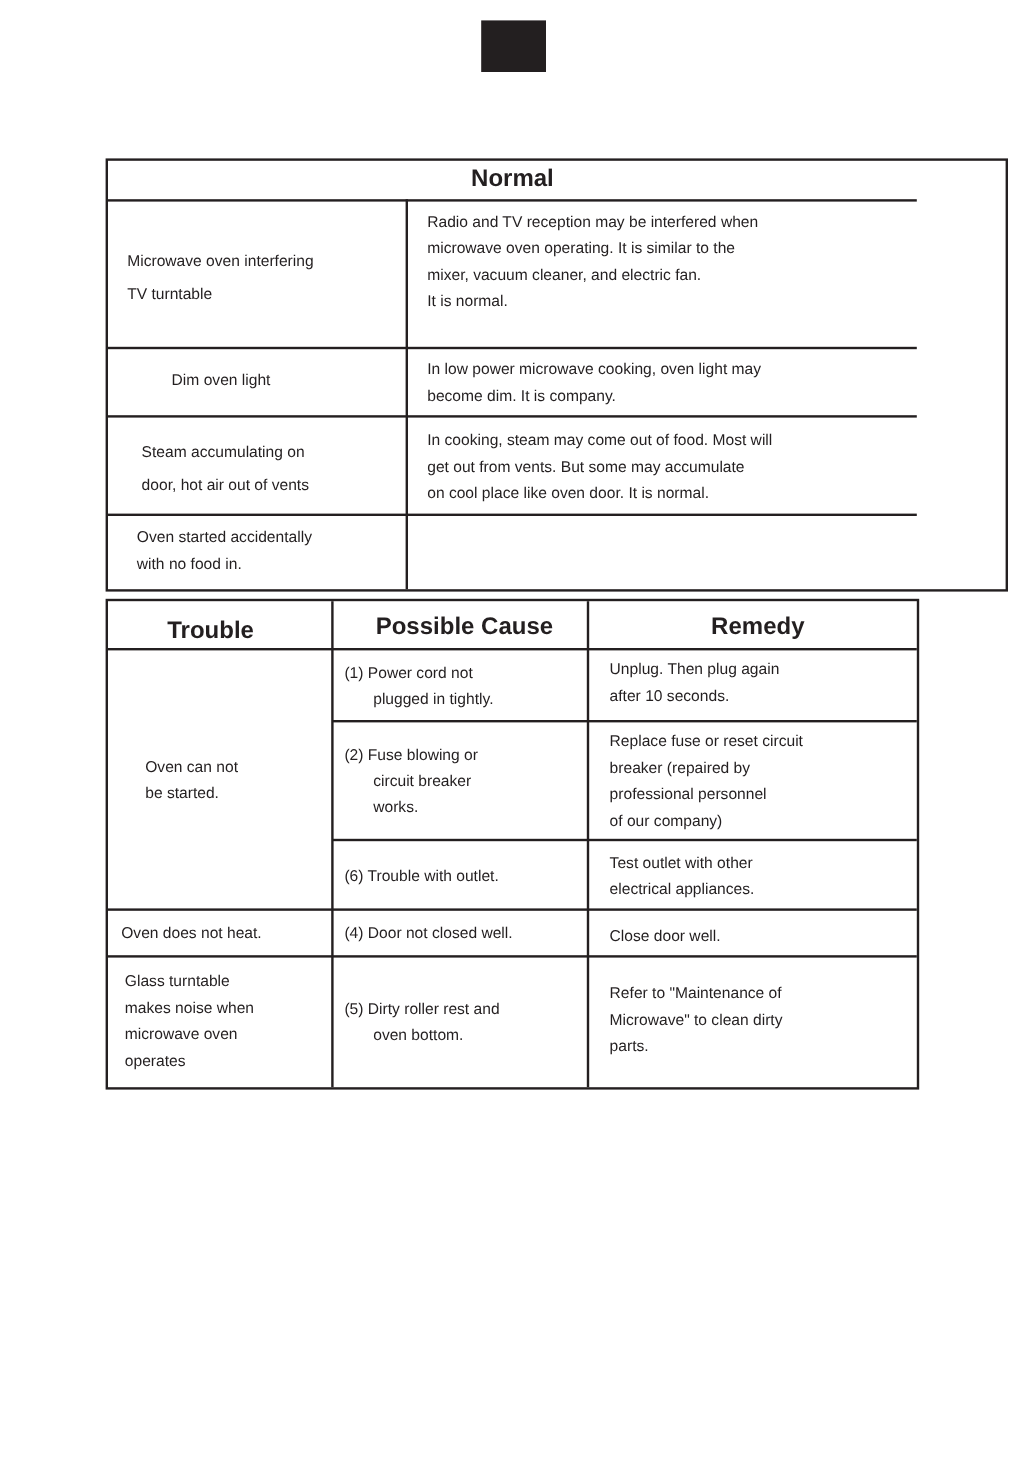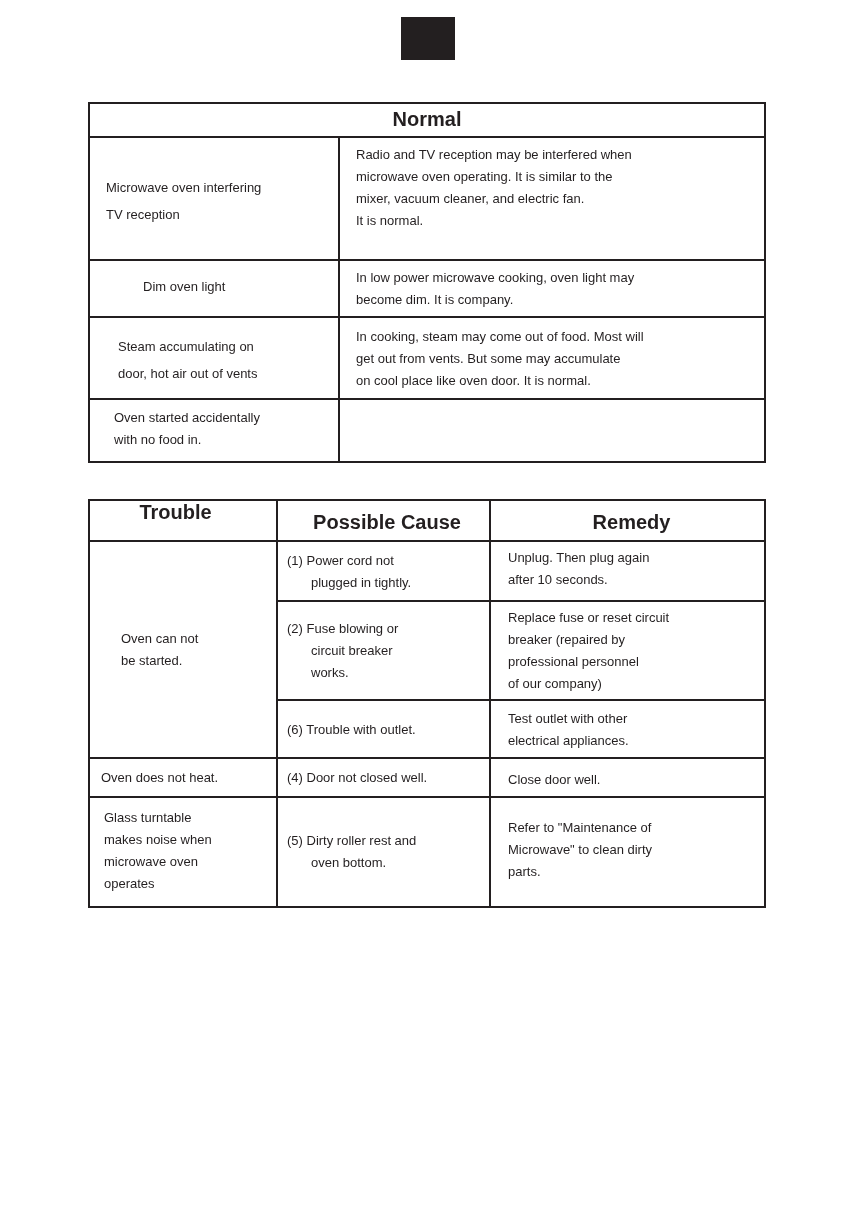--- a/index.html
+++ b/index.html
@@ -12,31 +12,31 @@
   .vline { position: absolute; width: 2px; background: #231f20; }
   .head { font-weight: bold; font-size: 20px; text-align: center; }
   .ind { padding-left: 24px; display: block; }
   .line { display: block; white-space: nowrap; }
 </style>
 </head>
 <body>
 
 <div class="page-tab"></div>
 
-<div class="tbl" style="left:88px;top:102px;width:678px;height:361px;">
+<div class="tbl" style="left:88px;top:132px;width:752px;height:361px;">
   <div class="cell head" style="left:0;top:4px;width:674px;">Normal</div>
   <div class="hline" style="left:0;top:32px;width:674px;"></div>
   <div class="vline" style="left:248px;top:32px;height:325px;"></div>
   <div class="hline" style="left:0;top:155px;width:674px;"></div>
   <div class="hline" style="left:0;top:212px;width:674px;"></div>
   <div class="hline" style="left:0;top:294px;width:674px;"></div>
 
   <div class="cell" style="left:16px;top:70px;line-height:27px;">
     <span class="line">Microwave oven interfering</span>
-    <span class="line">TV reception</span>
+    <span class="line">TV turntable</span>
   </div>
   <div class="cell" style="left:266px;top:40px;">
     <span class="line">Radio and TV reception may be interfered when</span>
     <span class="line">microwave oven operating. It is similar to the</span>
     <span class="line">mixer, vacuum cleaner, and electric fan.</span>
     <span class="line">It is normal.</span>
   </div>
 
   <div class="cell" style="left:53px;top:172px;">
     <span class="line">Dim oven light</span>
@@ -56,21 +56,21 @@
     <span class="line">on cool place like oven door. It is normal.</span>
   </div>
 
   <div class="cell" style="left:24px;top:303px;">
     <span class="line">Oven started accidentally</span>
     <span class="line">with no food in.</span>
   </div>
 </div>
 
 <div class="tbl" style="left:88px;top:499px;width:678px;height:409px;">
-  <div class="cell head" style="left:0;top:0;width:171px;">Trouble</div>
+  <div class="cell head" style="left:0;top:14px;width:171px;">Trouble</div>
   <div class="cell head" style="left:187px;top:10px;width:220px;">Possible Cause</div>
   <div class="cell head" style="left:400px;top:10px;width:283px;">Remedy</div>
 
   <div class="hline" style="left:0;top:39px;width:674px;"></div>
   <div class="vline" style="left:186px;top:0;height:405px;"></div>
   <div class="vline" style="left:399px;top:0;height:405px;"></div>
   <div class="hline" style="left:187px;top:99px;width:487px;"></div>
   <div class="hline" style="left:187px;top:198px;width:487px;"></div>
   <div class="hline" style="left:0;top:256px;width:674px;"></div>
   <div class="hline" style="left:0;top:295px;width:674px;"></div>

